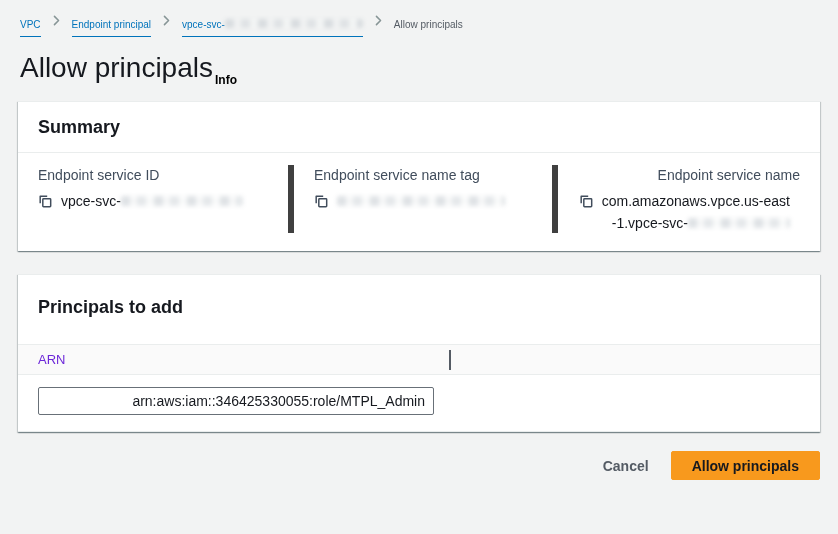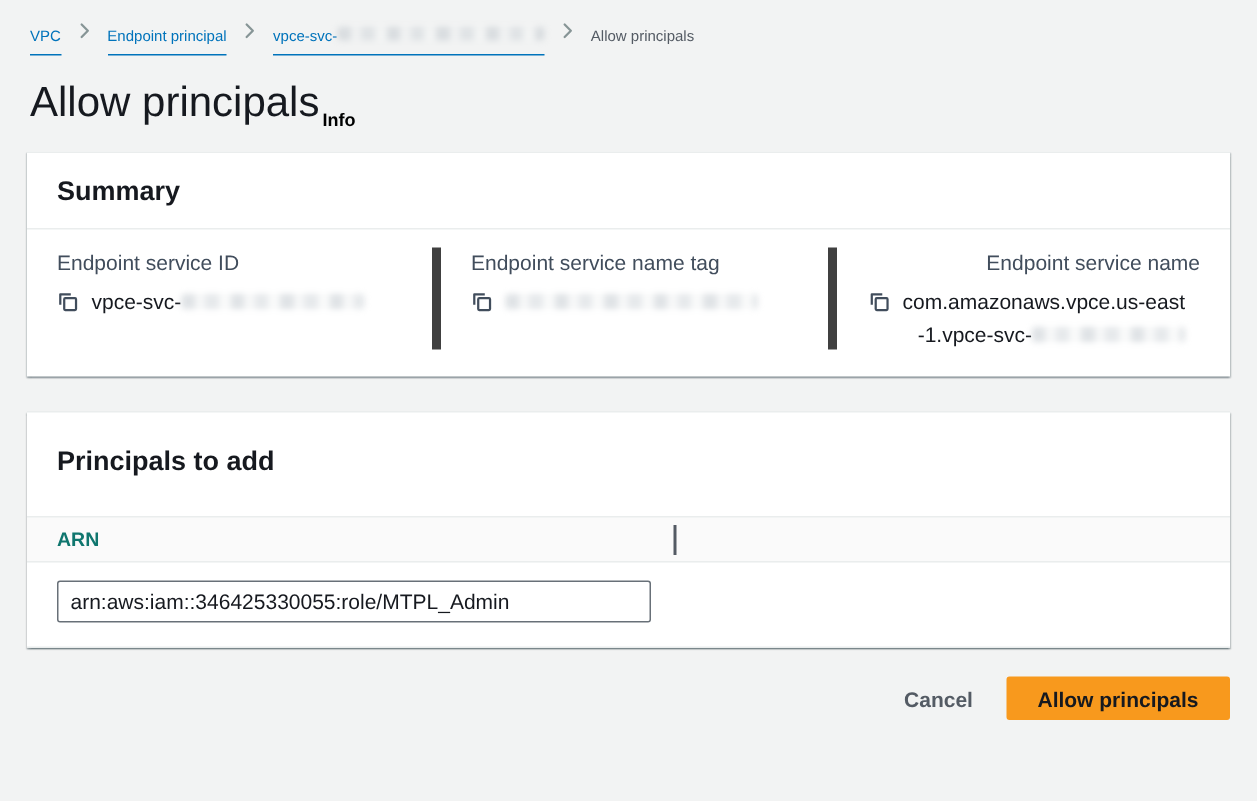--- a/index.html
+++ b/index.html
@@ -72,30 +72,30 @@
   .redact-id { width: 122px; }
   .redact-tag { width: 168px; }
   .redact-name { width: 102px; }
 
   
   .table-header {
     position: relative; background: #fafafa;
     border-top: 1px solid #eaeded; border-bottom: 1px solid #eaeded;
     padding: 6px 20px; height: 31px; display: flex; align-items: center;
   }
-  .col-header-label { font-size: 13px; font-weight: 700; color: #0f766e; }
+  .col-header-label { font-size: 13px; font-weight: 400; color: #6d28d9; }
   .col-divider {
     position: absolute; left: 431px; top: 5px; width: 2px; height: 20px;
     background: #545b64; cursor: col-resize;
   }
   .input-row { padding: 12px 20px 16px 20px; }
   .arn-input {
     width: 396px; height: 28px; font-family: "Liberation Sans", "DejaVu Sans", sans-serif;
     font-size: 14px; color: #16191f; padding: 3px 8px;
-    border: 1px solid #687078; border-radius: 2px; background: #fff; outline: none;
+    border: 1px solid #687078; border-radius: 2px; background: #fff; outline: none; text-align: right;
   }
   .row-divider { border-top: 1px solid #eaeded; }
   .actions-row { padding: 16px 20px 15px 20px; }
   .btn {
     font-family: "Liberation Sans", "DejaVu Sans", sans-serif;
     font-size: 14px; font-weight: 700; line-height: 20px;
     border-radius: 2px; cursor: pointer;
   }
   .btn-normal {
     background: #fff; color: #545b64; border: 1px solid #545b64;

